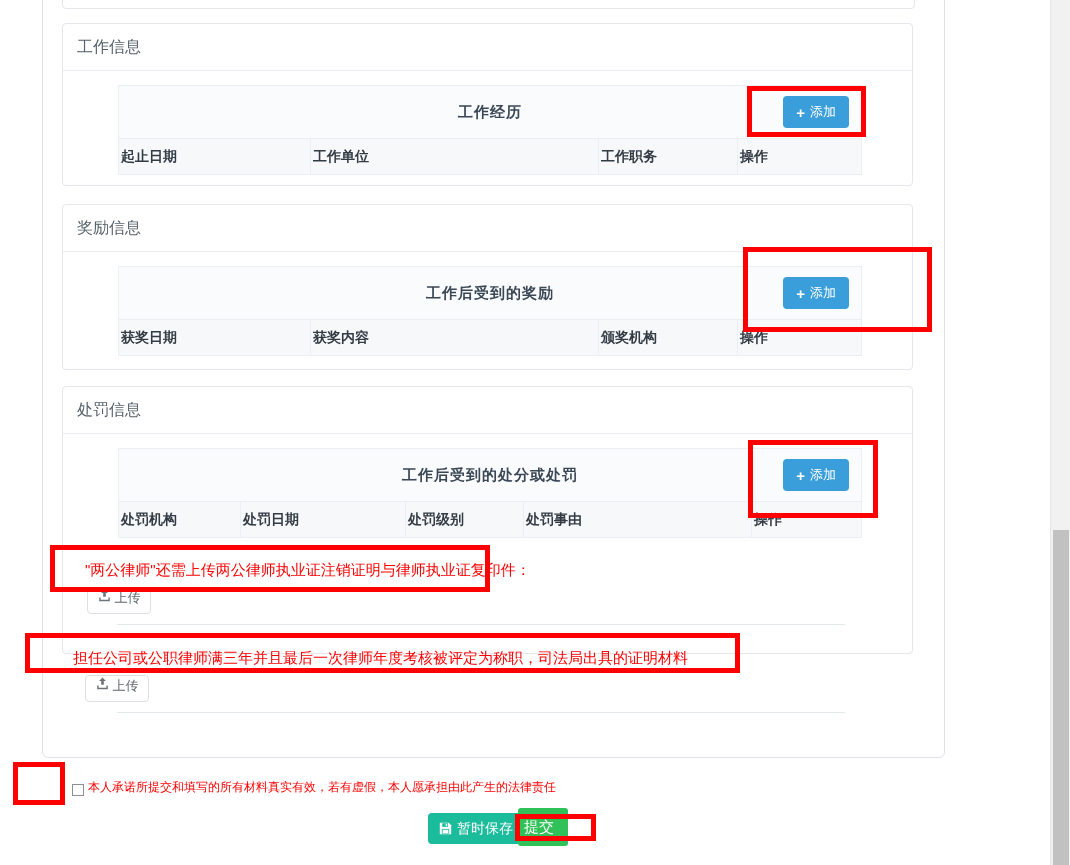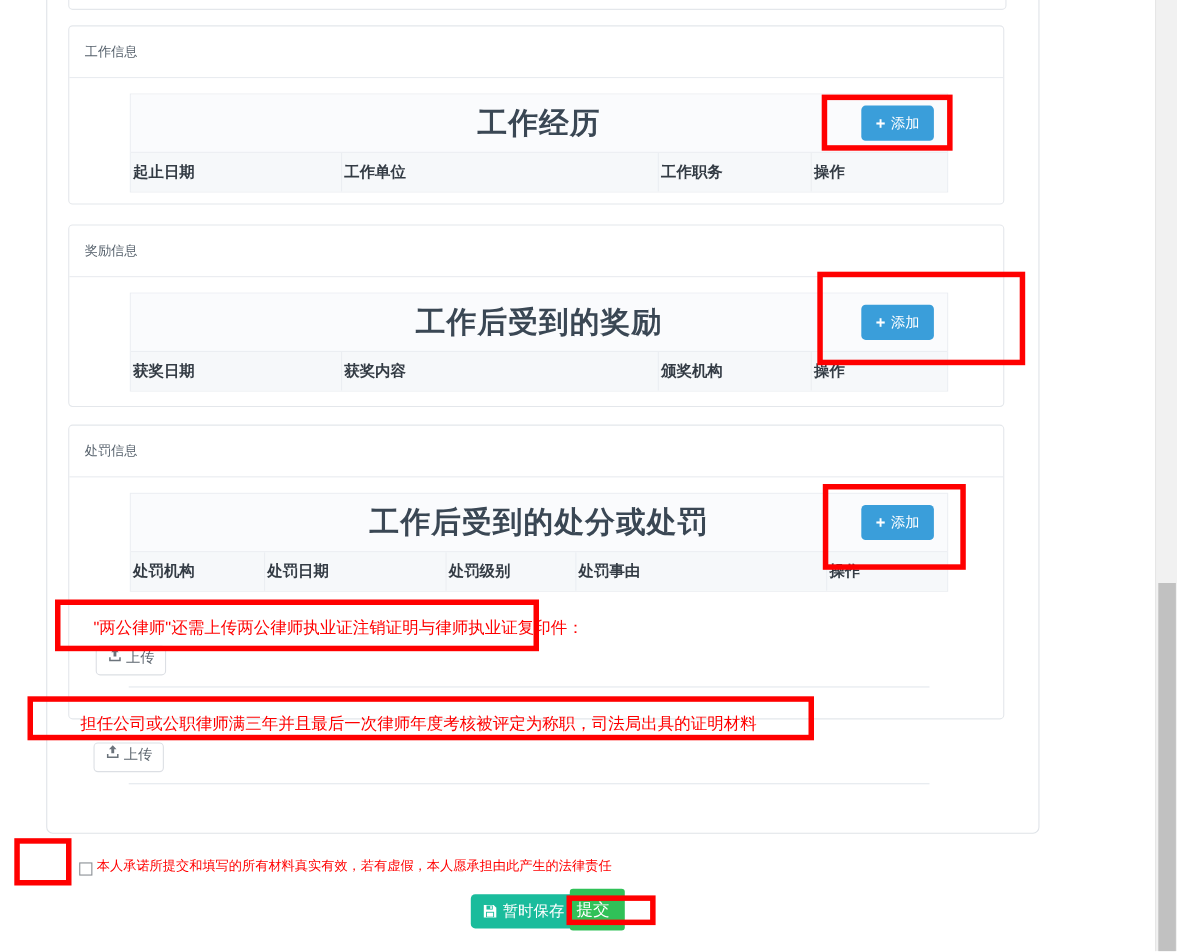--- a/index.html
+++ b/index.html
@@ -11,27 +11,27 @@
   .outer{position:absolute;left:42px;top:-12px;width:901px;height:768px;
     border:1px solid #dfe3e8;border-radius:6px;background:#fff;}
   .fragment-card{position:absolute;left:62px;top:-14px;width:851px;height:21px;
     border:1px solid #e4e7eb;border-radius:4px;background:#fff;}
   
   .card{position:absolute;left:62px;width:851px;background:#fff;
     border:1px solid #e4e7eb;border-radius:4px;box-sizing:border-box;}
   .card1{top:23px;height:163px;}
   .card2{top:204px;height:166px;}
   .card3{top:386px;height:268px;}
-  .card-header{height:46px;line-height:46px;padding-left:14px;font-size:12px;
+  .card-header{height:46px;line-height:46px;padding-left:14px;font-size:16px;
     color:#55606b;border-bottom:1px solid #e9ecf0;}
   .tablebox{position:absolute;left:55px;top:61px;width:742px;
     border:1px solid #ebeef2;box-sizing:content-box;background:#fff;}
   .title-row{position:relative;height:52px;background:#fafbfd;
     border-bottom:1px solid #ebeef2;display:flex;align-items:center;justify-content:center;}
-  .table-title{font-size:27px;font-weight:bold;color:#3a4754;letter-spacing:1px;}
+  .table-title{font-size:15px;font-weight:bold;color:#3a4754;letter-spacing:1px;}
   .add-btn{position:absolute;right:12px;top:10px;height:32px;padding:0 13px;
     background:#3a9eda;color:#fff;border:none;border-radius:4px;font-size:13px;
     display:flex;align-items:center;gap:5px;cursor:pointer;
     font-family:"Liberation Sans","DejaVu Sans",sans-serif;}
   .add-btn .plus{font-size:15px;font-weight:bold;line-height:1;}
   .head-row{display:flex;background:#f6f8fa;}
   .head-cell{box-sizing:border-box;border-right:1px solid #ebeef2;padding:9px 2px 8px;
     font-weight:bold;font-size:14px;color:#333b44;}
   .head-cell:last-child{border-right:none;}
   

